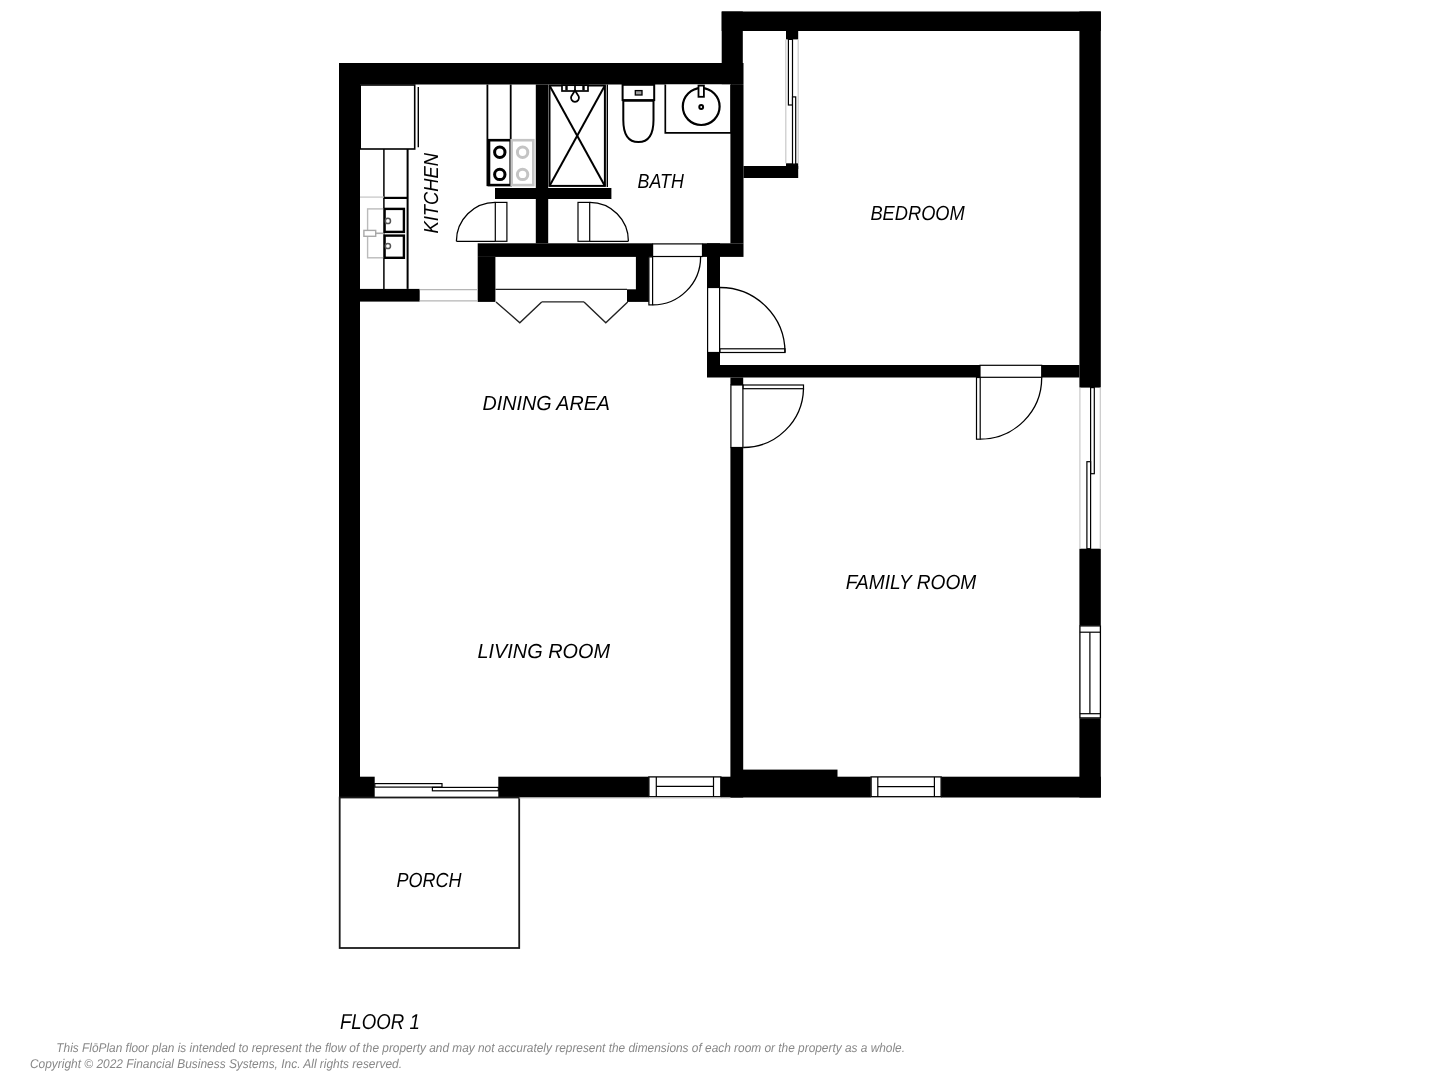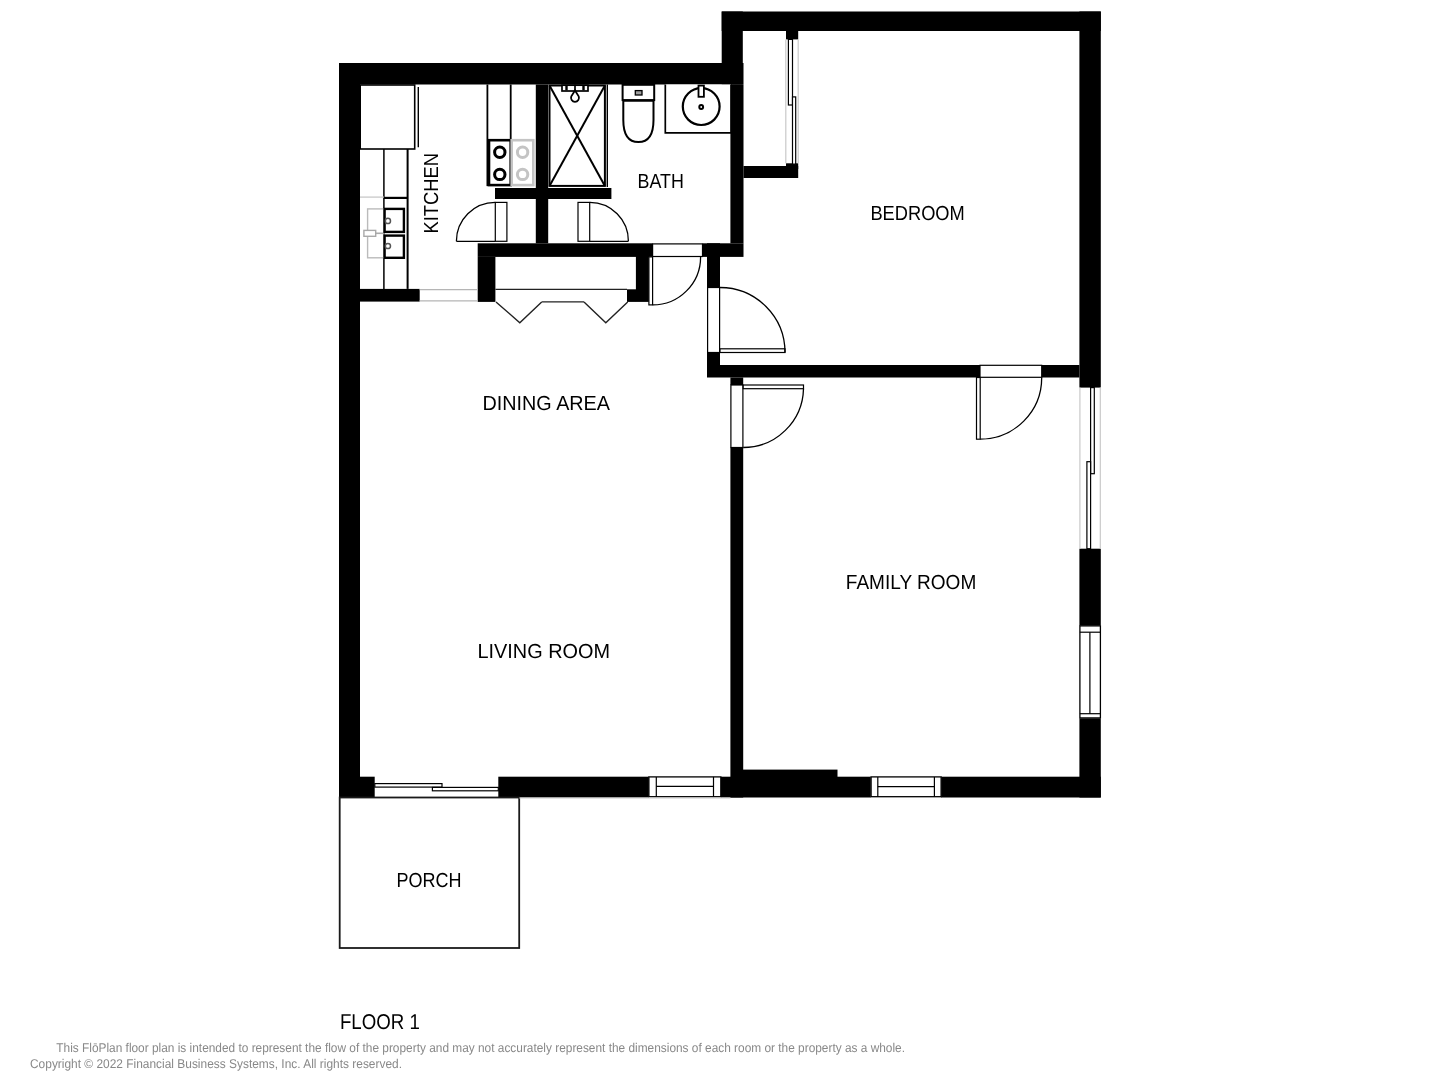--- a/index.html
+++ b/index.html
@@ -1,16 +1,16 @@
 <!DOCTYPE html>
 <html><head>
 <meta charset="utf-8">
 <style>
   html,body{margin:0;padding:0;background:#ffffff;}
-  .page{position:relative;width:1180px;height:1080px;overflow:hidden;font-family:"Liberation Sans",sans-serif;}
+  .page{position:relative;width:1180px;height:1080px;overflow:hidden;font-family:"Liberation Sans",sans-serif;font-style:italic;}
   svg{display:block;}
   text{text-rendering:geometricPrecision;-webkit-font-smoothing:antialiased;}
 </style>
 </head>
 <body>
 <div class="page">
 <svg width="1440" height="1080" viewBox="0 0 1440 1080">
   <rect x="0" y="0" width="1440" height="1080" fill="#ffffff"></rect>
 
   <rect x="339" y="63" width="404.5" height="21.5" fill="#000"></rect>

